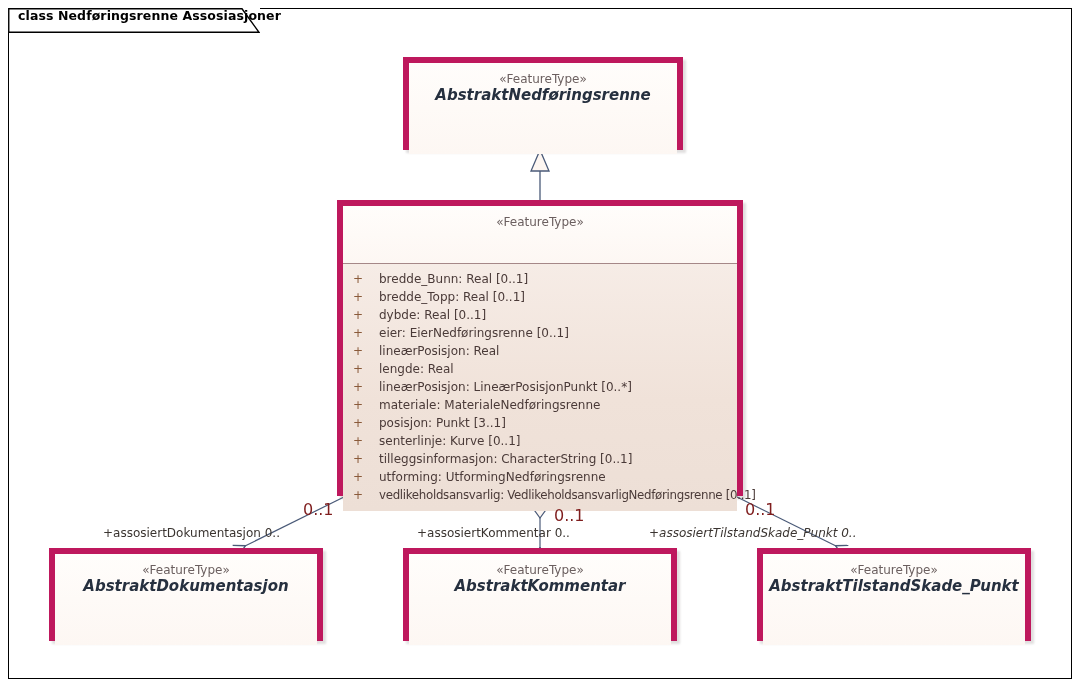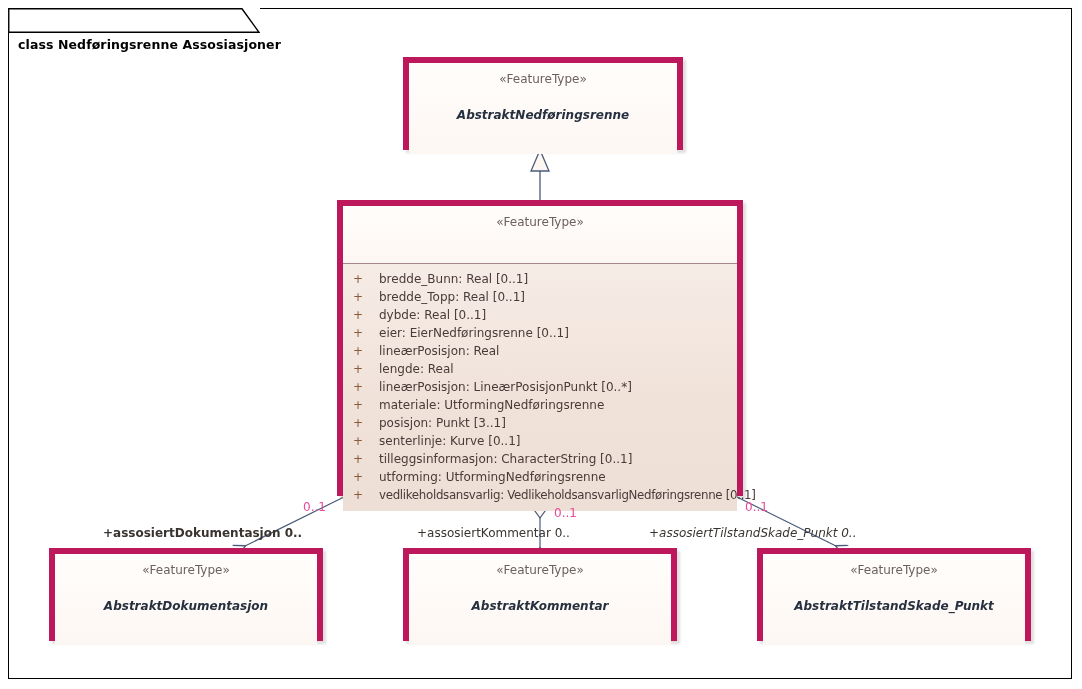--- a/index.html
+++ b/index.html
@@ -28,24 +28,23 @@
     left:8px;top:8px;
     height:25px;
     background:#ffffff;
     box-sizing:border-box;
     z-index:6;
   }
   .title-tab .tab-body{
     position:relative;
     height:25px;
     padding:0 0 0 10px;
-    display:flex;align-items:center;
+    display:flex;align-items:flex-start;
     box-sizing:border-box;
     border-right:none;
-    margin-top:24px;
   }
   .title-tab .tab-text{
     font-size:12.5px;
     font-weight:bold;
     color:#000000;
     white-space:nowrap;
     letter-spacing:0.1px;
   }
   .tab-svg{position:absolute;left:0;top:0;}
 
@@ -67,26 +66,25 @@
     text-align:center;
     background:linear-gradient(180deg,#fffdfb 0%,#fdf7f3 100%);
   }
   .umlbox .stereo{
     font-size:12px;
     color:#6b5f5f;
     line-height:15px;
     white-space:nowrap;
   }
   .umlbox .cname{
-    font-size:12px;
+    font-size:15px;
     font-weight:bold;
     color:#26303f;
     line-height:17px;
     white-space:nowrap;
-    margin-top:20px;
   }
   .umlbox .cname.abstract{font-style:italic;}
 
   
   .attrs{
     border-top:1px solid #a58787;
     background:linear-gradient(180deg,#f6ece6 0%,#f0e2d9 55%,#eddfd6 100%);
     padding:6px 0 7px 0;
   }
   .attr{
@@ -112,22 +110,22 @@
   
   .edgelbl{
     position:absolute;
     font-size:12px;
     color:#3a3430;
     white-space:nowrap;
     z-index:4;
   }
   .mult{
     position:absolute;
-    font-size:12px;
-    color:#ec4899;
+    font-size:16px;
+    color:#7f1d1d;
     white-space:nowrap;
     z-index:4;
   }
 </style>
 </head>
 <body>
 
 <div id="diagram">
 
   <div class="frame"></div>
@@ -202,21 +200,21 @@
       <div class="attr">
         <span class="vis">+</span>
         <span class="sig">lengde: Real</span>
       </div>
       <div class="attr">
         <span class="vis">+</span>
         <span class="sig">lineærPosisjon: LineærPosisjonPunkt [0..*]</span>
       </div>
       <div class="attr">
         <span class="vis">+</span>
-        <span class="sig">materiale: UtformingNedføringsrenne</span>
+        <span class="sig">materiale: MaterialeNedføringsrenne</span>
       </div>
       <div class="attr">
         <span class="vis">+</span>
         <span class="sig">posisjon: Punkt [3..1]</span>
       </div>
       <div class="attr">
         <span class="vis">+</span>
         <span class="sig">senterlinje: Kurve [0..1]</span>
       </div>
       <div class="attr">
@@ -249,21 +247,21 @@
   </div>
 
   <div class="umlbox" style="left:757px;top:548px;width:274px;height:93px;">
     <div class="hdr" style="height:91px;">
       <div class="stereo">«FeatureType»</div>
       <div class="cname abstract">AbstraktTilstandSkade_Punkt</div>
     </div>
   </div>
 
   <div class="mult" style="left:303px;top:500px;">0..1</div>
-  <div class="edgelbl" style="left:103px;top:526px;font-weight:bold;">+assosiertDokumentasjon 0..</div>
+  <div class="edgelbl" style="left:103px;top:526px;">+assosiertDokumentasjon 0..</div>
 
   <div class="mult" style="left:554px;top:506px;">0..1</div>
   <div class="edgelbl" style="left:417px;top:526px;">+assosiertKommentar 0..</div>
 
   <div class="mult" style="left:745px;top:500px;">0..1</div>
   <div class="edgelbl" style="left:649px;top:526px;font-style:italic;">+assosiertTilstandSkade_Punkt 0..</div>
 
 </div>
 
 </body></html>

